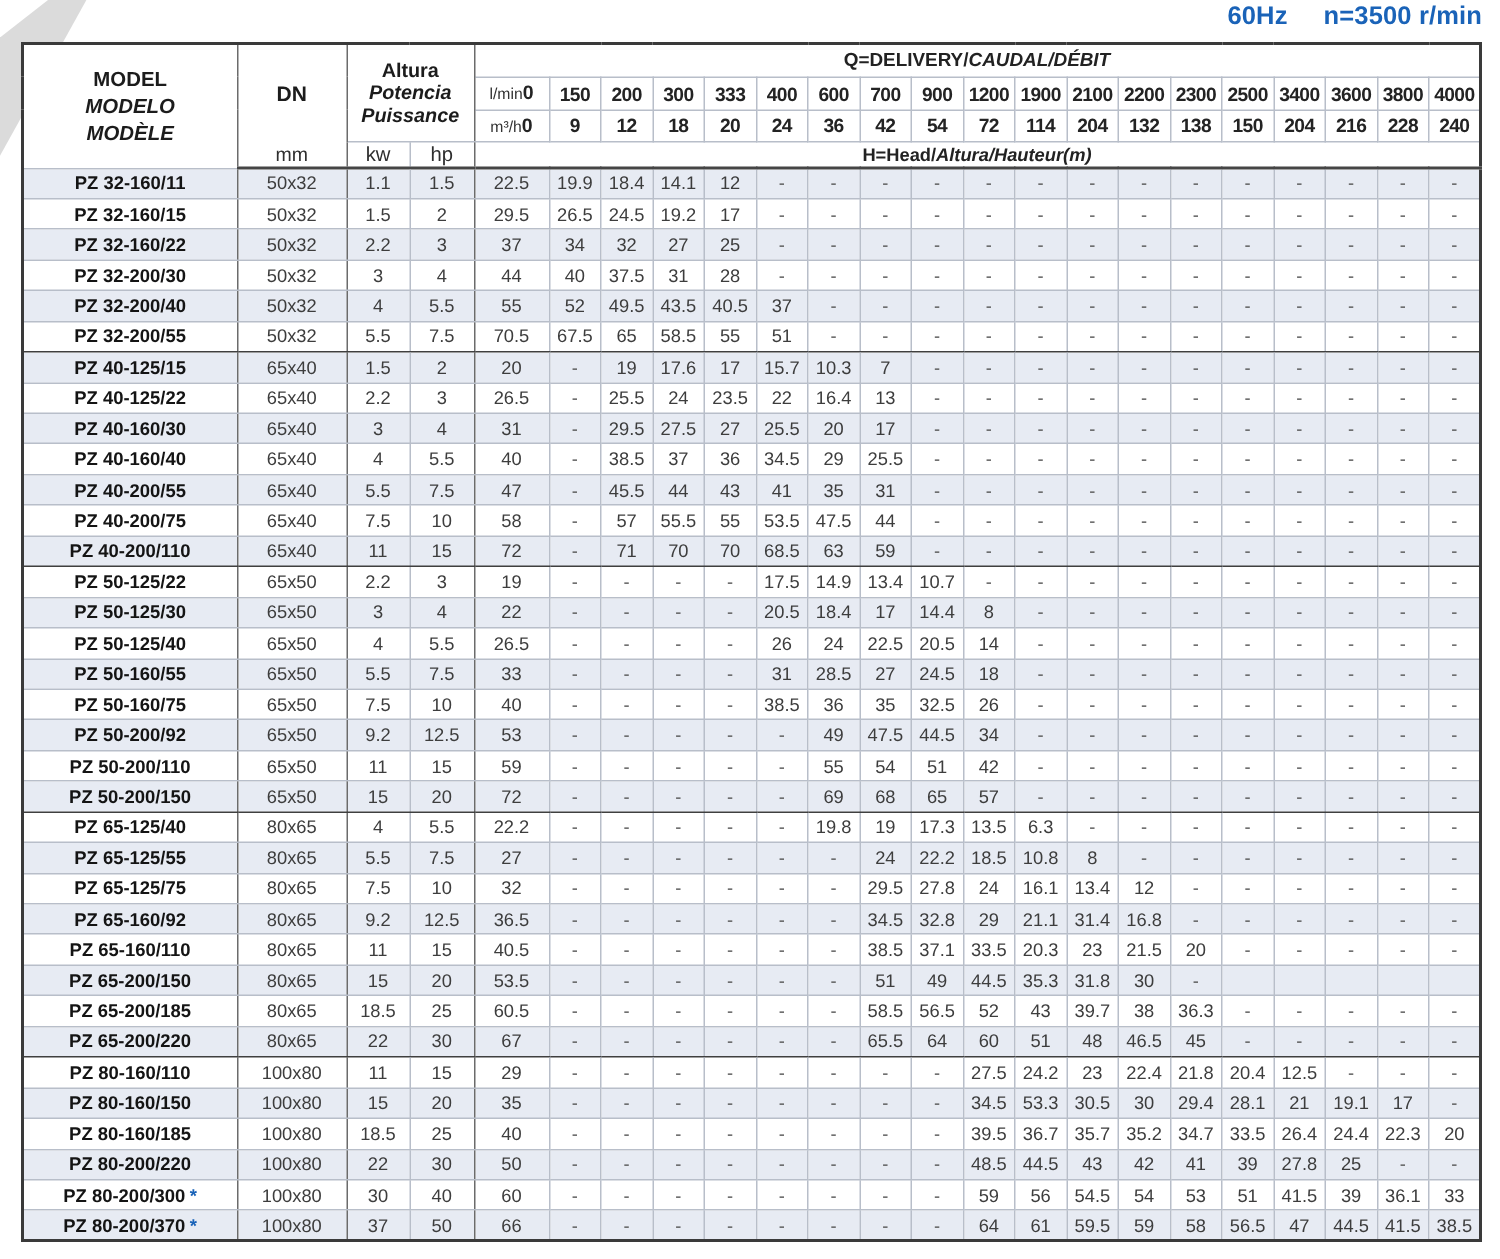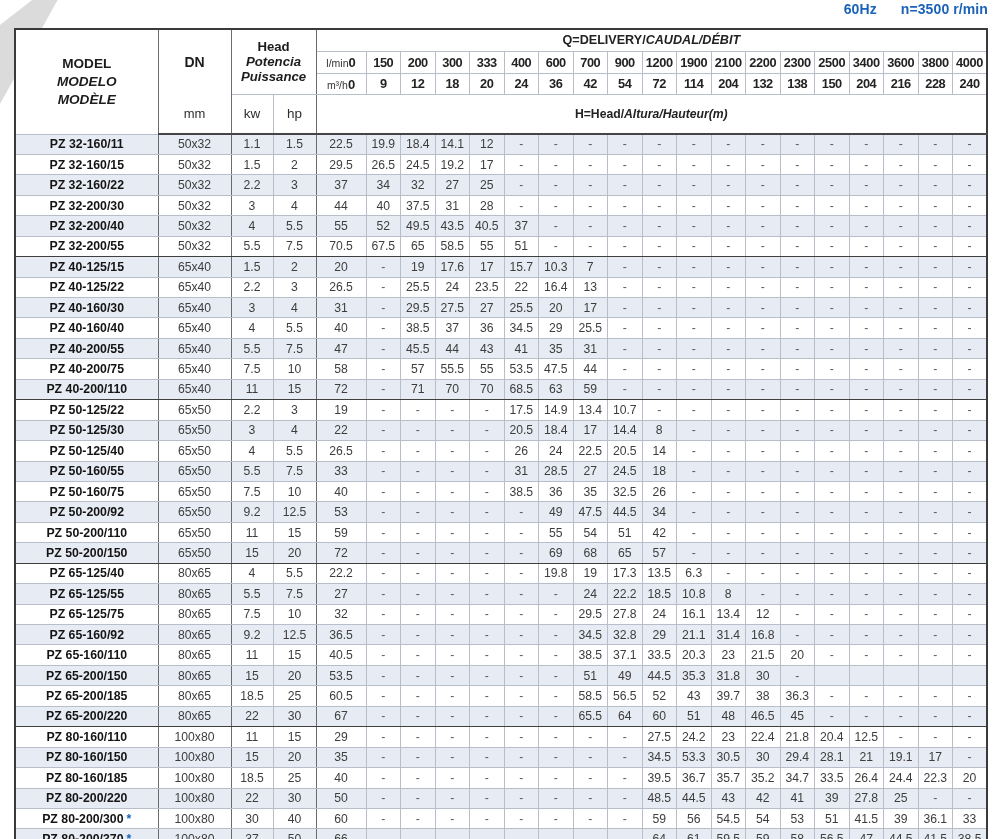--- a/index.html
+++ b/index.html
@@ -9,32 +9,32 @@
     font-family:"Liberation Sans","DejaVu Sans",sans-serif;
     -webkit-font-smoothing:antialiased;
   }
   
   .corner-gray{position:absolute;top:0;left:0;width:60px;height:106px;background:#dbdbdb;
     clip-path:polygon(46% 0,96% 0,0 98%,0 21%);z-index:0;}
   .corner-white{position:absolute;top:0;left:0;width:32px;height:25px;background:#ffffff;
     clip-path:polygon(0 0,100% 0,0 100%);z-index:0;}
 
   .freq-label{position:absolute;top:1px;right:12px;z-index:2;display:flex;gap:24px;
-    color:#1a63b8;font-weight:700;font-size:14px;letter-spacing:0.1px;}
+    color:#1a63b8;font-weight:700;font-size:17px;letter-spacing:0.1px;}
 
   table{position:absolute;top:28px;left:14px;width:974px;z-index:1;
     border-collapse:collapse;table-layout:fixed;border:2px solid #3a3a3a;}
   col.c-model{width:143px;} col.c-dn{width:73px;} col.c-kw{width:42px;} col.c-hp{width:43px;}
   col.c-q0{width:50px;} col.c-q{width:34.5px;}
 
   th,td{border:1px solid #b8bec9;padding:0;text-align:center;vertical-align:middle;
     background:#ffffff;overflow:hidden;white-space:nowrap;}
 
   
-  tr.hr1{height:22px;} tr.hr2{height:22px;} tr.hr3{height:21px;} tr.hr4{height:40px;}
+  tr.hr1{height:22px;} tr.hr2{height:22px;} tr.hr3{height:21px;} tr.hr4{height:18px;}
   .model-h div{font-size:13.6px;font-weight:700;color:#1c1c1c;line-height:1.3;}
   .model-h div.it{font-style:italic;}
   .dn-h{font-size:14px;font-weight:700;color:#1c1c1c;border-bottom-style:hidden;}
   .mm-cell{font-size:13px;font-weight:400;color:#2e2e2e;border-top-style:hidden;}
   .power-h div{font-size:13.2px;font-weight:700;color:#1c1c1c;line-height:1.17;}
   .power-h div.it{font-style:italic;}
   .kw-cell,.hp-cell{font-size:13.5px;font-weight:400;color:#2e2e2e;}
   .q-title{font-size:12.6px;font-weight:700;color:#222;}
   .head-title{font-size:12.2px;font-weight:700;color:#222;}
   .q-title .it,.head-title .it{font-style:italic;}
@@ -81,21 +81,21 @@
   </colgroup>
   <thead>
     <tr class="hr1">
       <th class="model-h" rowspan="4">
         <div>MODEL</div>
         <div class="it">MODELO</div>
         <div class="it">MODÈLE</div>
       </th>
       <th class="dn-h" rowspan="3">DN</th>
       <th class="power-h" colspan="2" rowspan="3">
-        <div>Head</div>
+        <div>Altura</div>
         <div class="it">Potencia</div>
         <div class="it">Puissance</div>
       </th>
       <th class="q-title" colspan="19">
         <span>Q=DELIVERY/</span><span class="it">CAUDAL/DÉBIT</span>
       </th>
     </tr>
     <tr class="hr2" id="lmin-row">
       <th class="flow-label-cell">
         <span class="flow-unit">l/min</span><span class="flow-zero">0</span>

